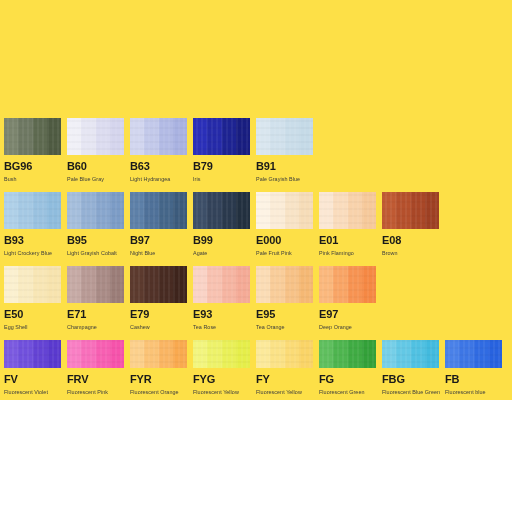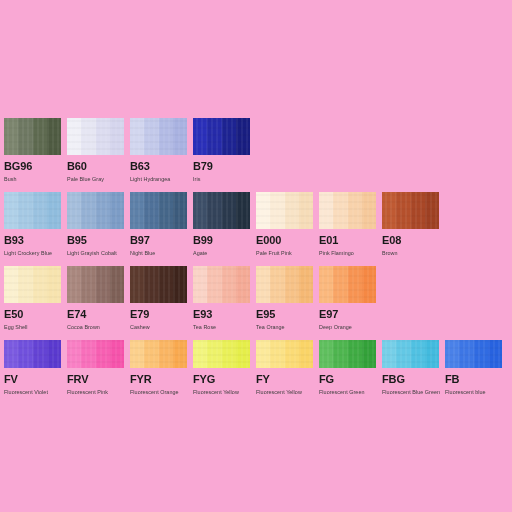--- a/index.html
+++ b/index.html
@@ -14,22 +14,22 @@
     font-family: "Liberation Sans", sans-serif;
     -webkit-font-smoothing: antialiased;
     overflow: hidden;
   }
 
   #chart-root {
     position: absolute;
     left: 0;
     top: 0;
     width: 512px;
-    height: 512px;
-    background: #f9a8d4;
+    height: 400px;
+    background: #fde047;
     text-decoration: underline;
   }
 
   .swatch-grid {
     position: absolute;
     left: 4px;
     top: 118px;
     width: 504px;
     display: flex;
     flex-direction: column;
@@ -142,20 +142,30 @@
         <div class="swatch-cell">
           <div class="swatch-chip">
             <div class="band" style="background: rgb(42, 47, 185);"></div>
             <div class="band" style="background: rgb(37, 42, 169);"></div>
             <div class="band" style="background: rgb(29, 35, 146);"></div>
             <div class="band" style="background: rgb(24, 29, 128);"></div>
           </div>
           <div class="swatch-code">B79</div>
           <div class="swatch-name">Iris</div>
         </div>
+        <div class="swatch-cell">
+          <div class="swatch-chip">
+            <div class="band" style="background: rgb(217, 230, 239);"></div>
+            <div class="band" style="background: rgb(209, 225, 236);"></div>
+            <div class="band" style="background: rgb(202, 221, 233);"></div>
+            <div class="band" style="background: rgb(197, 218, 231);"></div>
+          </div>
+          <div class="swatch-code">B91</div>
+          <div class="swatch-name">Pale Grayish Blue</div>
+        </div>
       </div>
       <div class="swatch-row">
         <div class="swatch-cell">
           <div class="swatch-chip">
             <div class="band" style="background: rgb(175, 208, 232);"></div>
             <div class="band" style="background: rgb(165, 201, 228);"></div>
             <div class="band" style="background: rgb(154, 194, 224);"></div>
             <div class="band" style="background: rgb(143, 188, 221);"></div>
           </div>
           <div class="swatch-code">B93</div>
@@ -228,27 +238,27 @@
             <div class="band" style="background: rgb(251, 240, 207);"></div>
             <div class="band" style="background: rgb(249, 235, 194);"></div>
             <div class="band" style="background: rgb(248, 230, 181);"></div>
             <div class="band" style="background: rgb(247, 227, 174);"></div>
           </div>
           <div class="swatch-code">E50</div>
           <div class="swatch-name">Egg Shell</div>
         </div>
         <div class="swatch-cell">
           <div class="swatch-chip">
-            <div class="band" style="background: rgb(169, 135, 126);"></div>
-            <div class="band" style="background: rgb(155, 122, 113);"></div>
-            <div class="band" style="background: rgb(140, 108, 100);"></div>
-            <div class="band" style="background: rgb(126, 96, 87);"></div>
-          </div>
-          <div class="swatch-code">E74</div>
-          <div class="swatch-name">Cocoa Brown</div>
+            <div class="band" style="background: rgb(198, 170, 165);"></div>
+            <div class="band" style="background: rgb(184, 154, 149);"></div>
+            <div class="band" style="background: rgb(169, 139, 134);"></div>
+            <div class="band" style="background: rgb(155, 125, 120);"></div>
+          </div>
+          <div class="swatch-code">E71</div>
+          <div class="swatch-name">Champagne</div>
         </div>
         <div class="swatch-cell">
           <div class="swatch-chip">
             <div class="band" style="background: rgb(92, 58, 46);"></div>
             <div class="band" style="background: rgb(82, 50, 40);"></div>
             <div class="band" style="background: rgb(72, 43, 34);"></div>
             <div class="band" style="background: rgb(62, 36, 28);"></div>
           </div>
           <div class="swatch-code">E79</div>
           <div class="swatch-name">Cashew</div>

